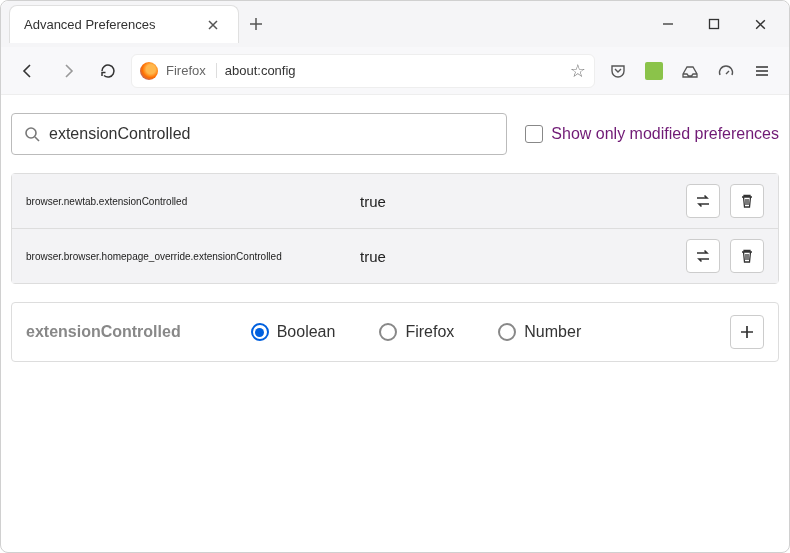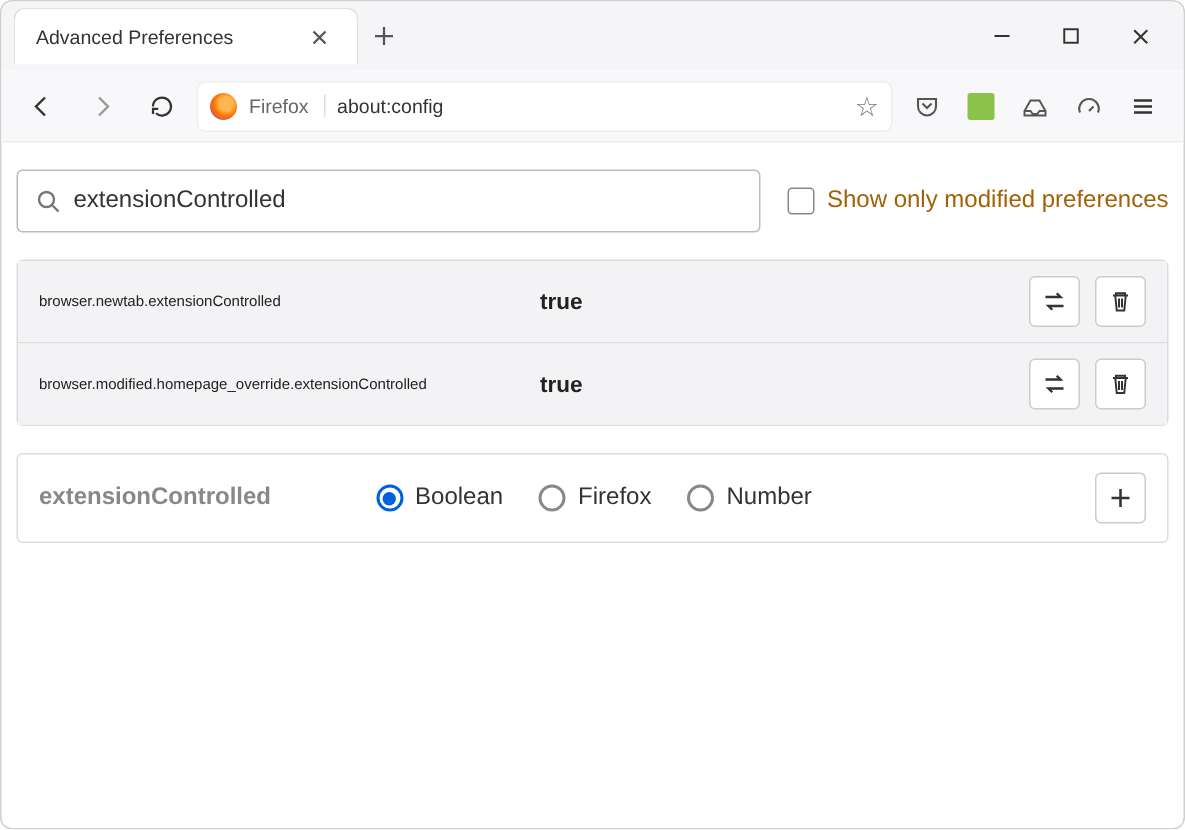--- a/index.html
+++ b/index.html
@@ -109,21 +109,21 @@
   border: none;
   outline: none;
   font-size: 16px;
   color: #333;
 }
 .checkbox-label {
   display: flex;
   align-items: center;
   gap: 8px;
   font-size: 16px;
-  color: #a16207;
+  color: #701a75;
 }
 .checkbox {
   width: 18px; height: 18px;
   border: 1.5px solid #888;
   border-radius: 3px;
 }
 .prefs {
   border: 1px solid #ddd;
   border-radius: 4px;
 }
@@ -131,40 +131,40 @@
   display: flex;
   align-items: center;
   padding: 10px 14px;
   border-bottom: 1px solid #ddd;
   gap: 14px;
   min-height: 50px;
 }
 .pref-row:last-child { border-bottom: none; }
 .pref-row.striped { background: #f3f3f5; }
 .pref-name { font-size: 10px; font-weight: normal; color: #222; width: 320px; word-break: break-word; line-height: 1.3;}
-.pref-val { font-size: 15px; font-weight: bold; color: #222; flex: 1; }
+.pref-val { font-size: 15px; font-weight: normal; color: #222; flex: 1; }
 .row-actions { display: flex; gap: 10px; }
 .act-btn {
   width: 34px; height: 34px;
   border: 1px solid #ccc;
   border-radius: 4px;
   background: #fff;
   display: flex; align-items: center; justify-content: center;
 }
 .new-pref-row {
   margin-top: 18px;
   border: 1px solid #ddd;
   border-radius: 4px;
   display: flex;
   align-items: center;
   padding: 12px 14px;
   gap: 20px;
 }
 .np-name { font-size: 16px; font-weight: bold; color: #888; }
-.radio-group { display: flex; gap: 24px; flex: 1; margin-left: 50px;}
+.radio-group { display: flex; gap: 44px; flex: 1; margin-left: 50px;}
 .radio-opt { display: flex; align-items: center; gap: 8px; font-size: 16px; color: #333; }
 .radio {
   width: 18px; height: 18px; border-radius: 50%;
   border: 2px solid #888; display: flex; align-items: center; justify-content: center;
 }
 .radio.sel { border-color: #0060df; }
 .radio.sel::after { content: ""; width: 9px; height: 9px; border-radius: 50%; background: #0060df; }
 svg { display: block; }
 </style>
 </head>
@@ -281,21 +281,21 @@
               </svg>
           </span>
           <span class="act-btn">
             <svg width="16" height="16" viewBox="0 0 16 16">
                 <path d="M3 4 h10 M5 4 v-1.5 h6 V4 M4.5 4 l1 10 h5 l1 -10 M7 6 v6 M9 6 v6" stroke="#333" stroke-width="1.3" fill="none"></path>
               </svg>
           </span>
         </div>
       </div>
       <div class="pref-row striped">
-        <div class="pref-name">browser.modified.homepage_override.extensionControlled</div>
+        <div class="pref-name">browser.browser.homepage_override.extensionControlled</div>
         <div class="pref-val">true</div>
         <div class="row-actions">
           <span class="act-btn">
             <svg width="18" height="18" viewBox="0 0 18 18">
                 <path d="M3 6 h10 l-2.5 -2.5 M15 12 h-10 l2.5 2.5" stroke="#333" stroke-width="1.6" fill="none"></path>
               </svg>
           </span>
           <span class="act-btn">
             <svg width="16" height="16" viewBox="0 0 16 16">
                 <path d="M3 4 h10 M5 4 v-1.5 h6 V4 M4.5 4 l1 10 h5 l1 -10 M7 6 v6 M9 6 v6" stroke="#333" stroke-width="1.3" fill="none"></path>

